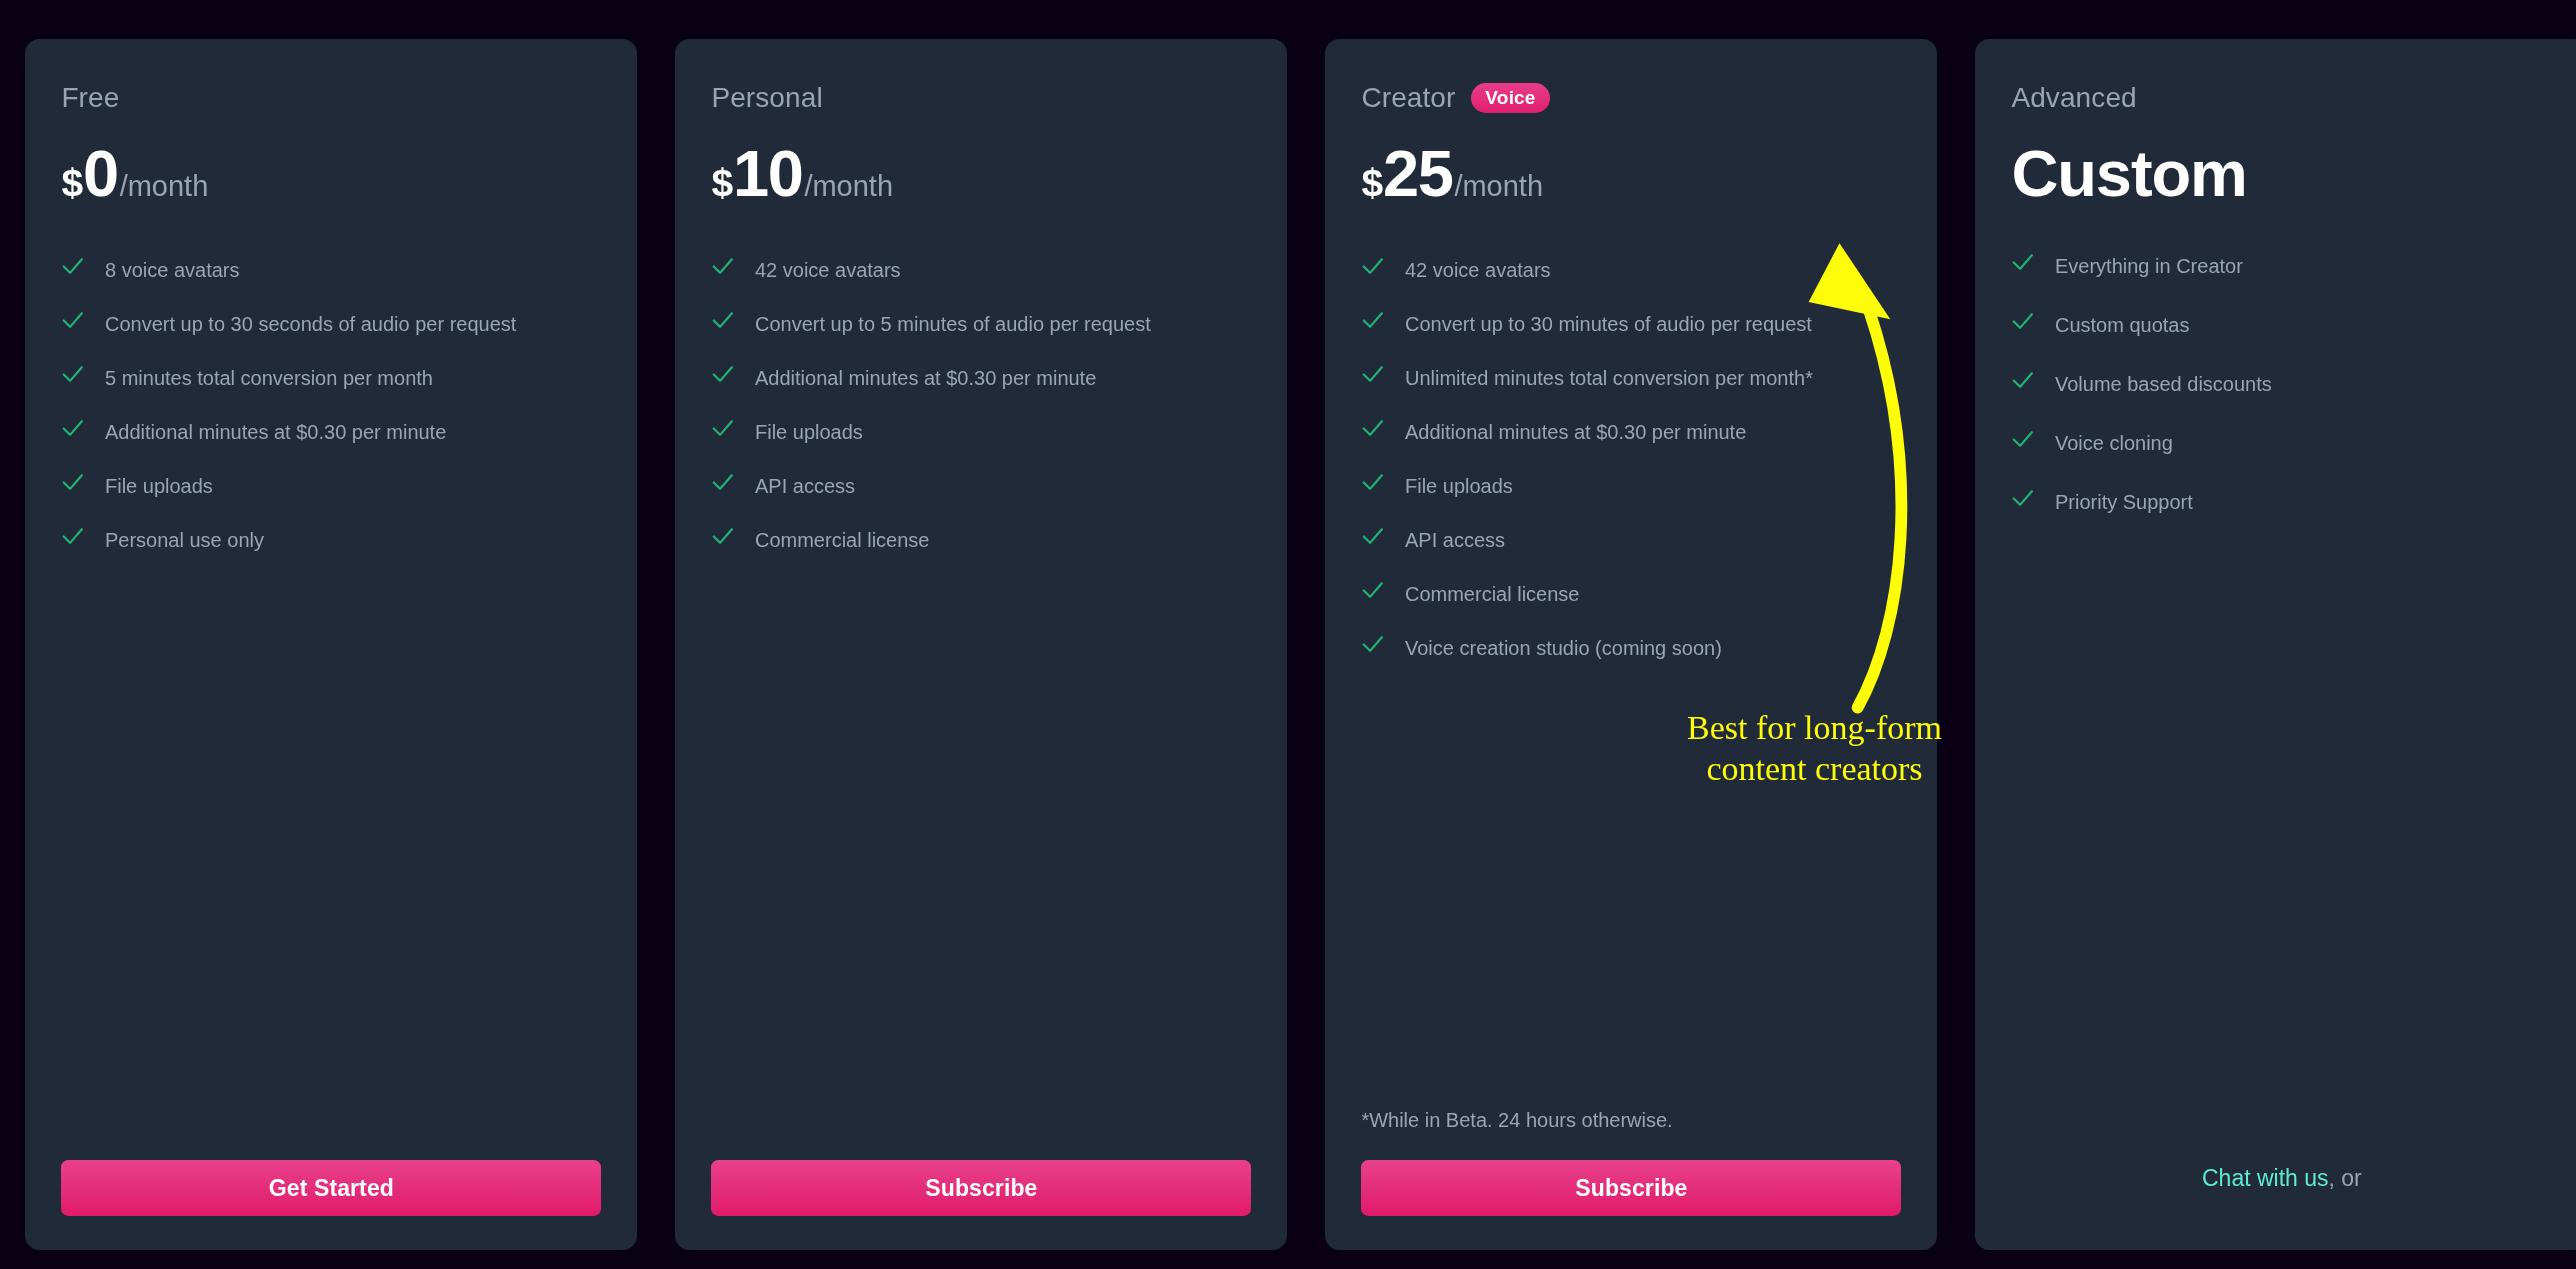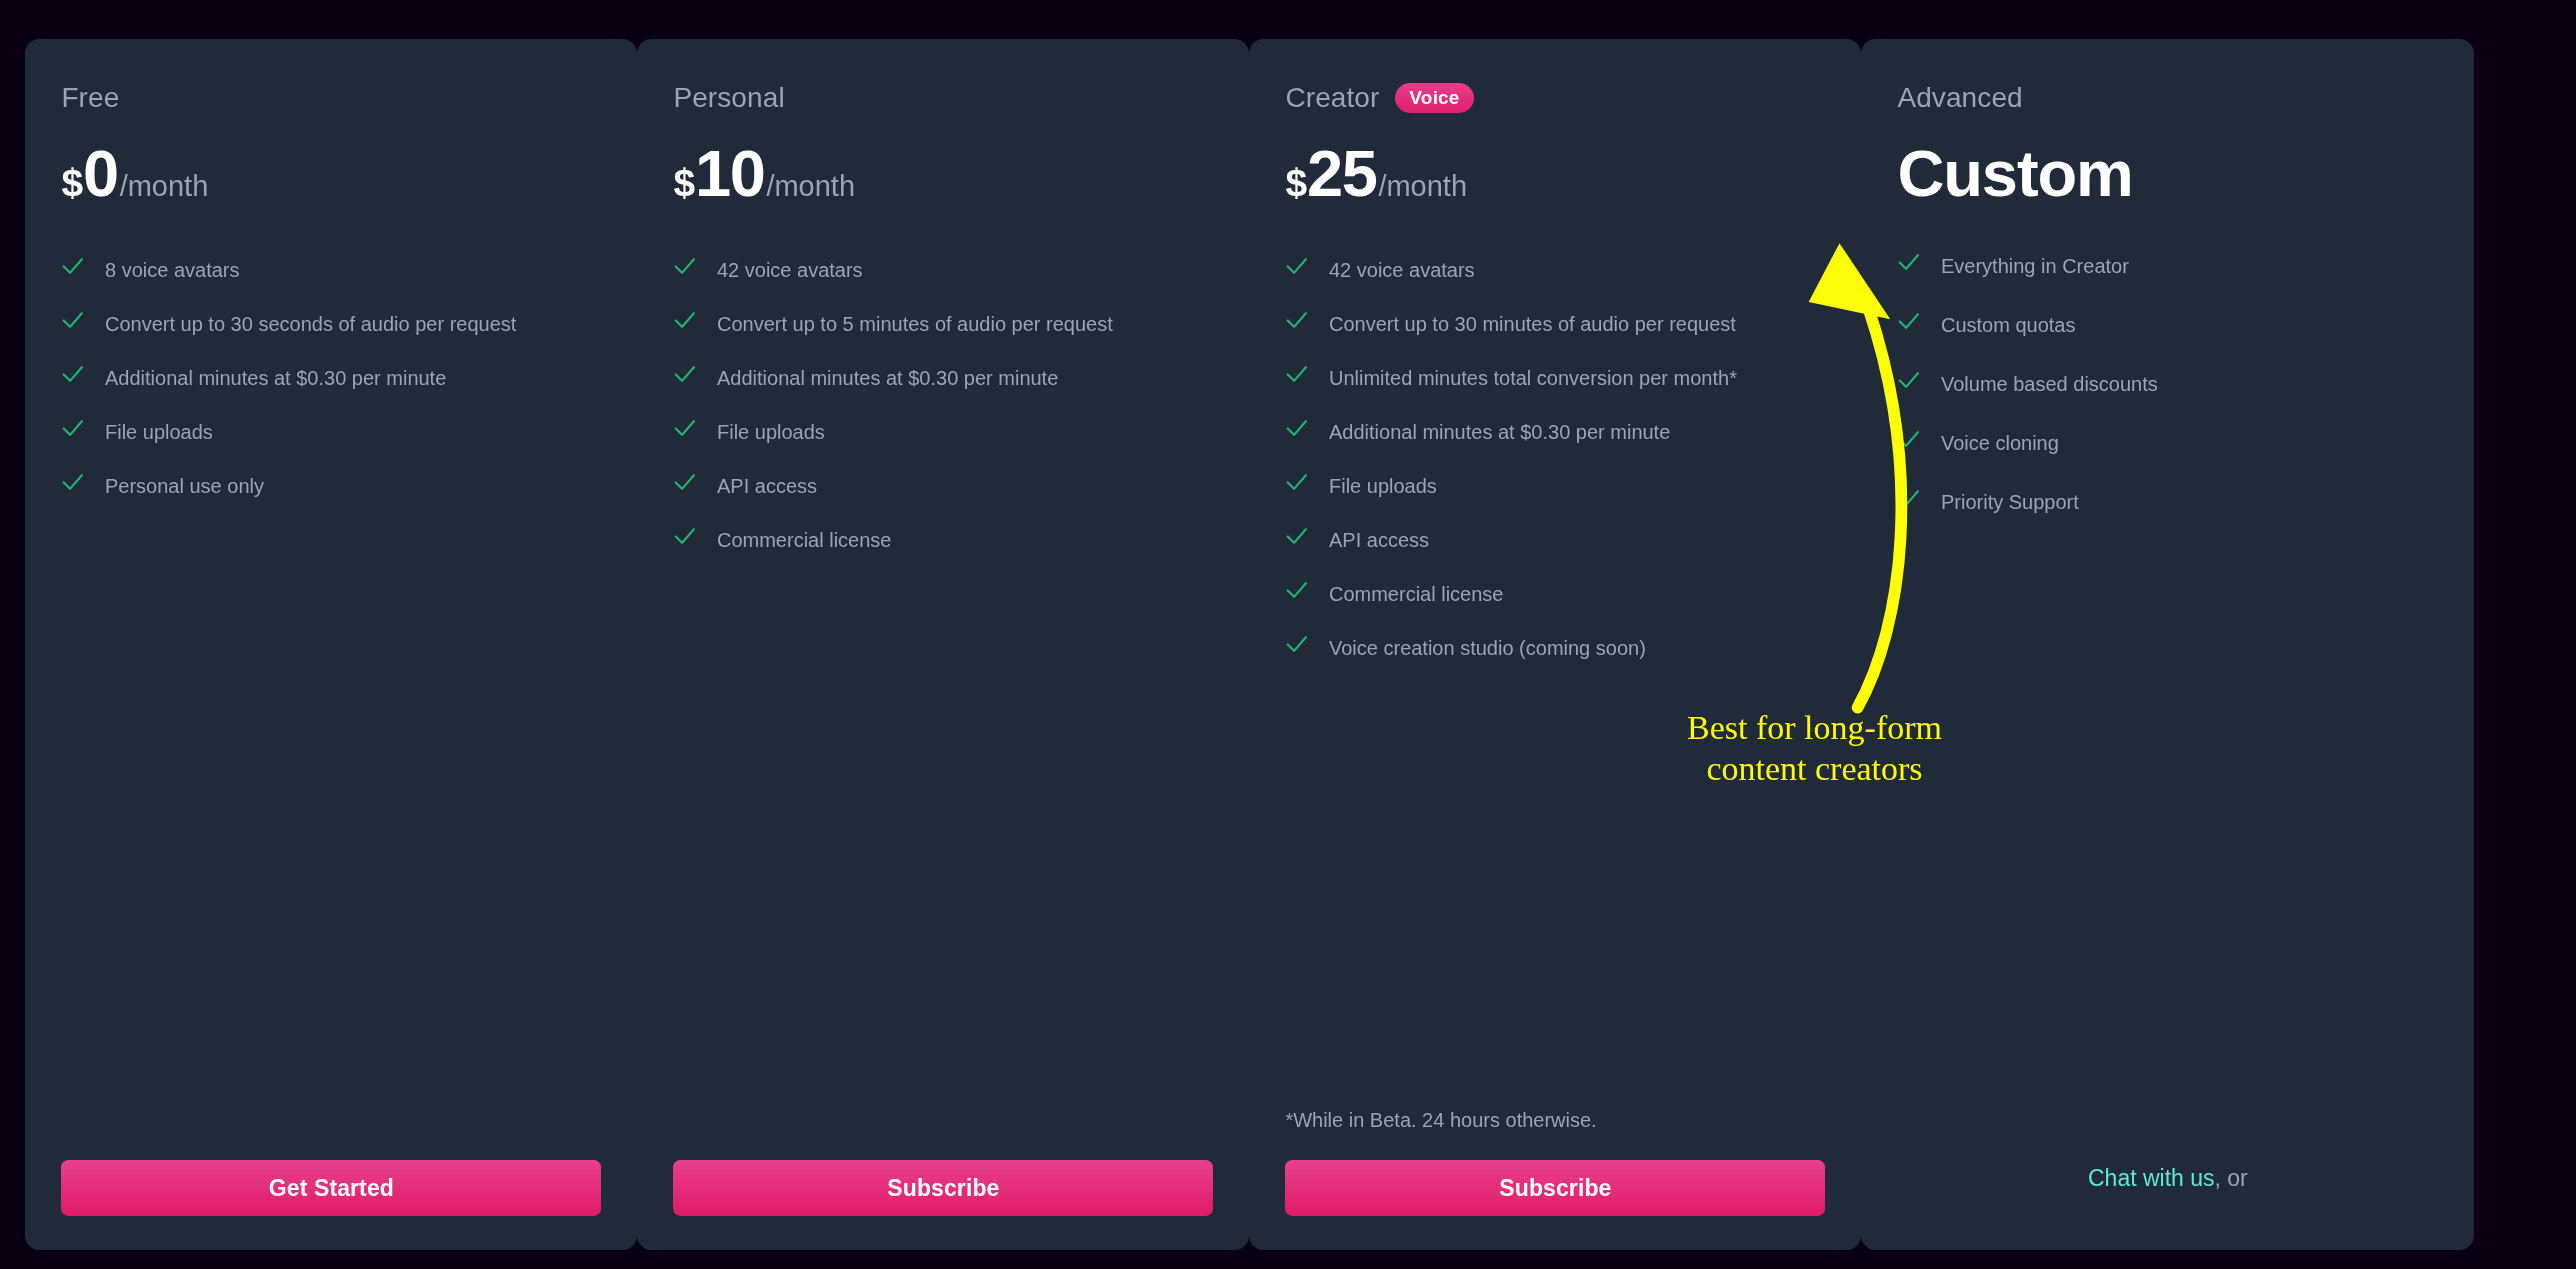--- a/index.html
+++ b/index.html
@@ -19,20 +19,21 @@
     background: #0a0014;
   }
 
   .cards {
     position: absolute;
     left: 25.4px;
     top: 39px;
     width: 2528px;
     height: 1211px;
     display: flex;
+    gap: 38px;
   }
 
   .card {
     background: #212a38;
     border-radius: 14.5px;
     width: 612px;
     flex: 0 0 612px;
     position: relative;
     padding: 40px 36px 34px 36px;
     display: flex;
@@ -208,20 +209,26 @@
         <li class="feature">
           <svg class="check-icon" viewBox="0 0 26 26">
               <path d="M3 13 L10 20 L23 5" stroke="#22b473" stroke-width="2.4" fill="none" stroke-linecap="round" stroke-linejoin="round"></path>
             </svg>
           <span class="feature-text">Convert up to 30 seconds of audio per request</span>
         </li>
         <li class="feature">
           <svg class="check-icon" viewBox="0 0 26 26">
               <path d="M3 13 L10 20 L23 5" stroke="#22b473" stroke-width="2.4" fill="none" stroke-linecap="round" stroke-linejoin="round"></path>
             </svg>
+          <span class="feature-text">5 minutes total conversion per month</span>
+        </li>
+        <li class="feature">
+          <svg class="check-icon" viewBox="0 0 26 26">
+              <path d="M3 13 L10 20 L23 5" stroke="#22b473" stroke-width="2.4" fill="none" stroke-linecap="round" stroke-linejoin="round"></path>
+            </svg>
           <span class="feature-text">Additional minutes at $0.30 per minute</span>
         </li>
         <li class="feature">
           <svg class="check-icon" viewBox="0 0 26 26">
               <path d="M3 13 L10 20 L23 5" stroke="#22b473" stroke-width="2.4" fill="none" stroke-linecap="round" stroke-linejoin="round"></path>
             </svg>
           <span class="feature-text">File uploads</span>
         </li>
         <li class="feature">
           <svg class="check-icon" viewBox="0 0 26 26">

